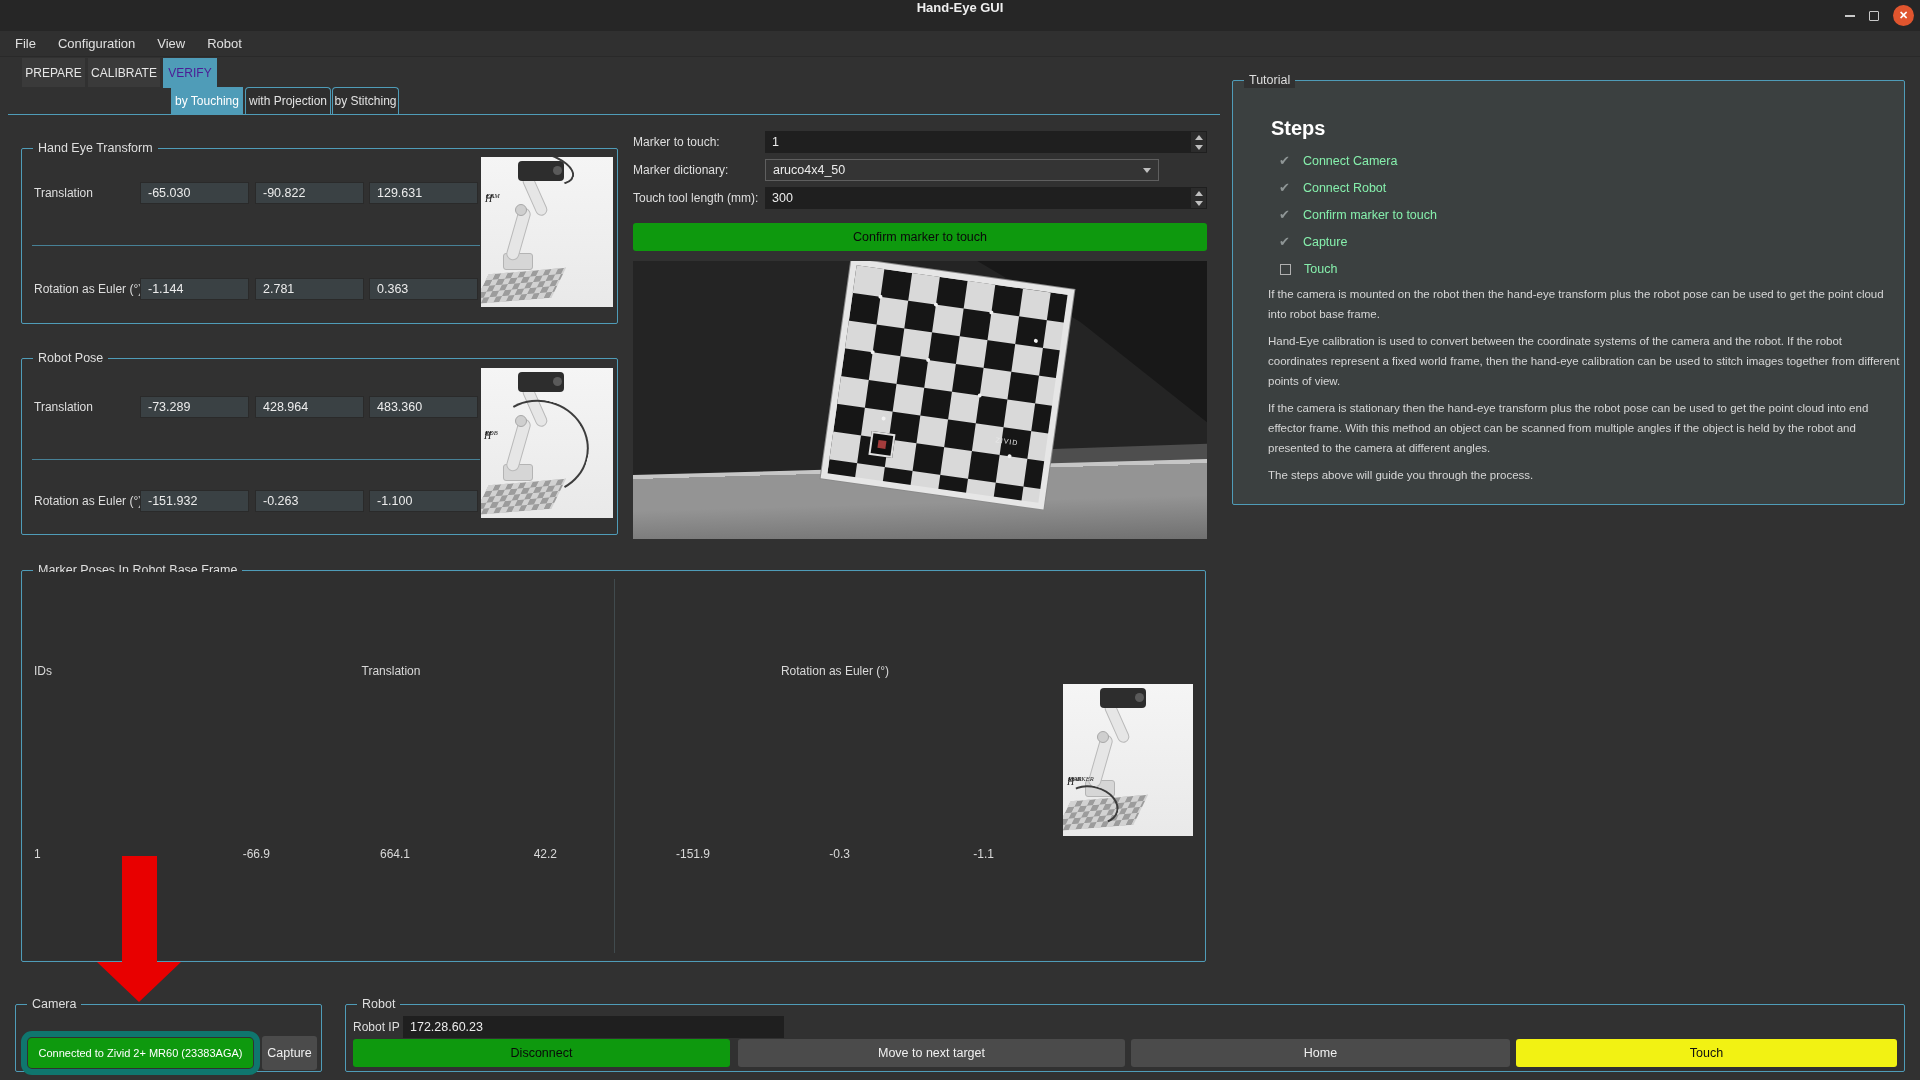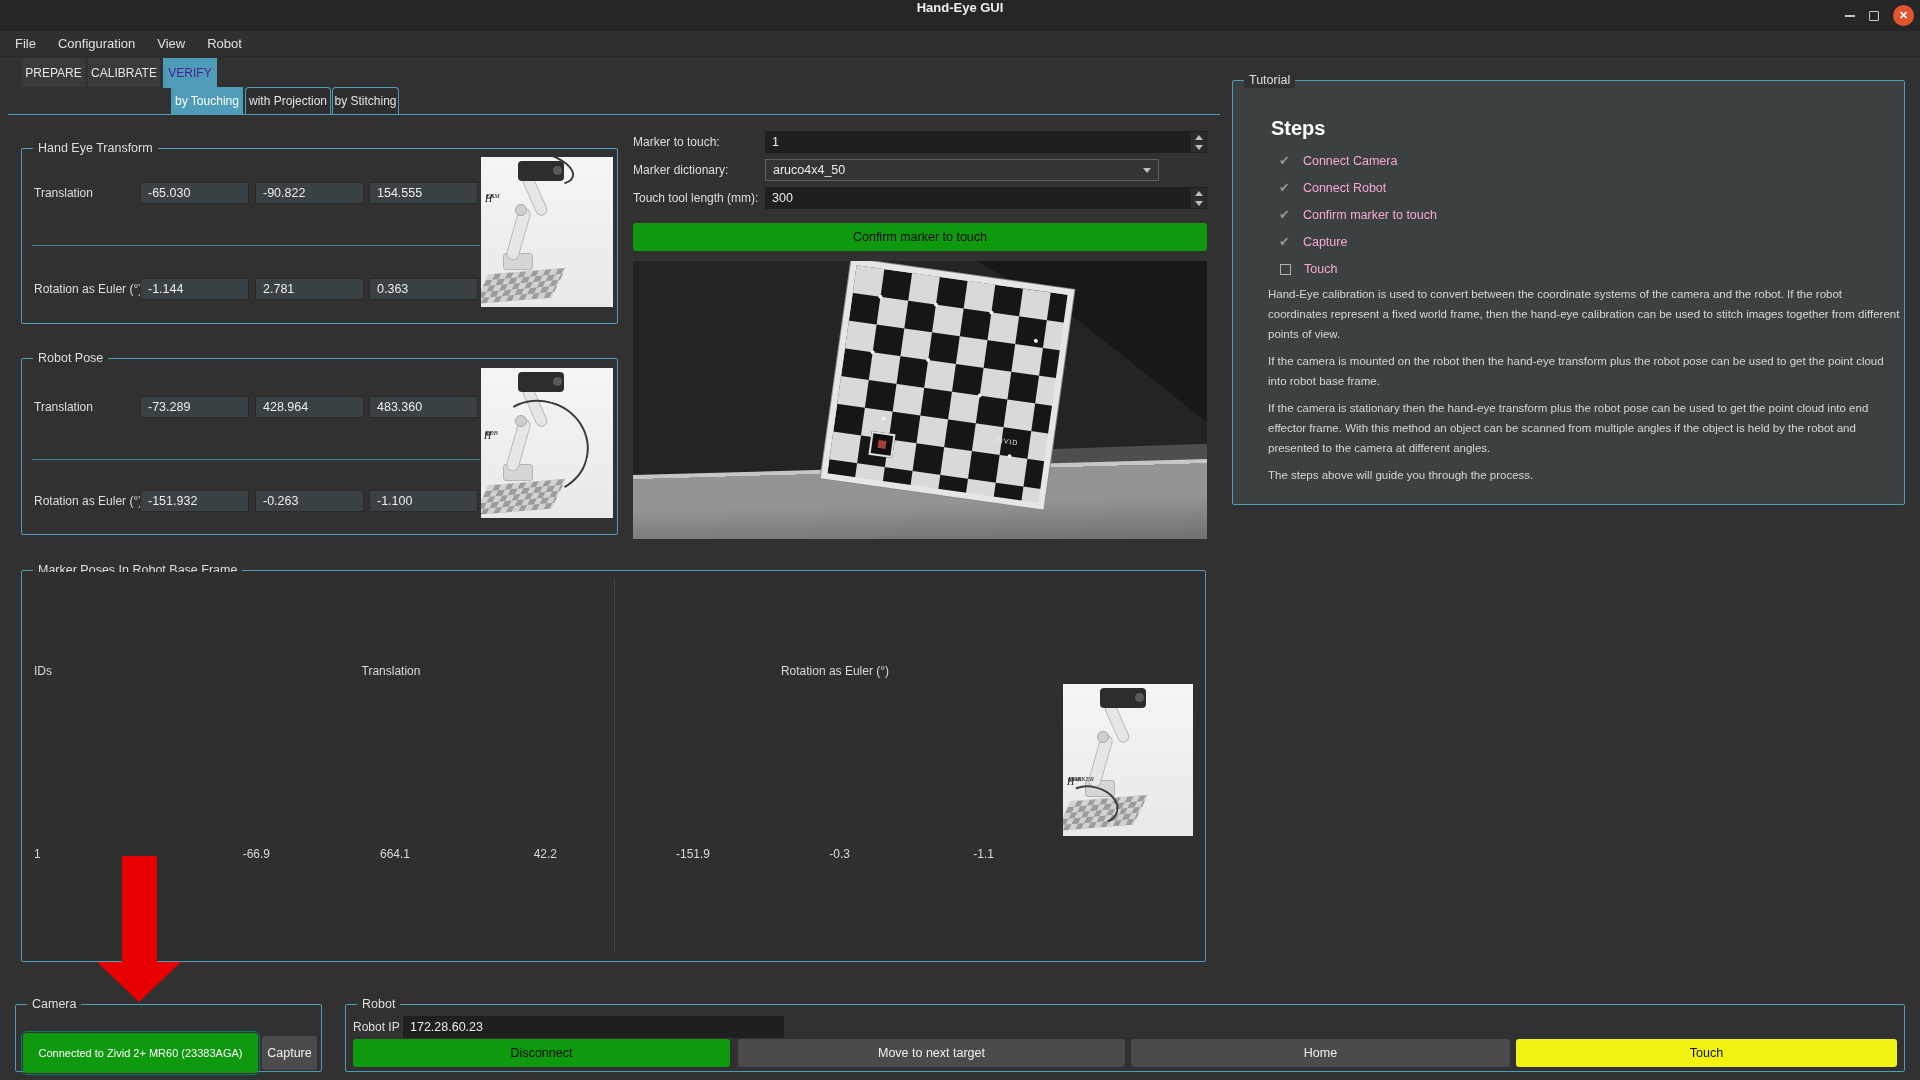--- a/index.html
+++ b/index.html
@@ -56,21 +56,21 @@
   .vdiv{position:absolute;width:1px;background:#414b4e}
   .th{position:absolute;font-size:12px;color:#d9d9d9;line-height:16px}
   .td{position:absolute;font-size:12px;color:#d9d9d9;line-height:22px}
   .num{width:130px;text-align:right}
 
   
   .steps-h{position:absolute;font-size:20px;font-weight:bold;color:#fff}
   .step{position:absolute;height:16px;display:flex;align-items:center;gap:13px}
   .check{color:#8f9696;font-size:13px;line-height:14px}
   .unbox{display:inline-block;width:11px;height:11px;border:1px solid #b0b0b0;margin-left:1px}
-  .step-label{font-size:12.5px;color:#f9a8d4}
+  .step-label{font-size:12.5px;color:#86efac}
   .paras{position:absolute;font-size:11.5px;color:#d6d6d6;line-height:20px}
   .paras p{margin:0 0 7px 0}
 
   
   .robot-card{position:absolute;background:linear-gradient(180deg,#f5f5f5,#e9e9e9);overflow:hidden}
   .robot-card *{position:absolute}
   .r-checker{left:2px;top:114px;width:74px;height:30px;background:conic-gradient(#9c9c9c 0 90deg,#d2d2d2 0 180deg,#9c9c9c 0 270deg,#d2d2d2 0) 0 0/12px 12px;transform:skewX(-30deg) rotate(-5deg)}
   .r-base{left:22px;top:96px;width:30px;height:17px;background:#d6d6d6;border:1px solid #b4b4b4;border-radius:3px}
   .r-link1{left:31px;top:50px;width:13px;height:54px;background:#e6e6e6;border:1px solid #b9b9b9;border-radius:7px;transform:rotate(16deg)}
   .r-link2{left:48px;top:17px;width:12px;height:43px;background:#e6e6e6;border:1px solid #b9b9b9;border-radius:6px;transform:rotate(-24deg)}
@@ -106,21 +106,21 @@
   .lv-check{left:18px;top:6px;width:155px;height:170px;background:conic-gradient(#6d6d6d 0 90deg,#141414 0 180deg,#6d6d6d 0 270deg,#141414 0) 0 0/58px 58px}
   .lv-rivet{left:5px;top:26px;width:10px;height:10px;border-radius:50%;background:#4e4e4e;border:1px solid #6e6e6e;box-shadow:0 44px #4e4e4e,0 88px #4e4e4e,0 132px #4e4e4e,0 176px #4e4e4e}
   .lv-fid{left:22px;top:180px;width:38px;height:38px;border:3px solid #8f8f8f;background:#141414}
   .lv-fid-in{left:9px;top:9px;width:13px;height:13px;background:#8f8f8f}
   .lv-dot{width:9px;height:9px;border-radius:50%;background:#7a7a7a}
   .lv-strip{left:-4px;bottom:0;width:320px;height:26px;background:linear-gradient(90deg,#9a9a9a,#b7b7b7 55%,#8f8f8f);transform:rotate(1.2deg)}
 
   
   .arrow-shaft{position:absolute;left:122px;top:856px;width:35px;height:108px;background:var(--red);z-index:40}
   .arrow-head{position:absolute;left:97px;top:962px;width:0;height:0;border-left:42px solid transparent;border-right:42px solid transparent;border-top:40px solid var(--red);z-index:40}
-  .status-wrap{position:absolute;border:1px solid #0f766e;border-radius:6px;padding:1px;background:transparent}
+  .status-wrap{position:absolute;border:6px solid #0f766e;border-radius:11px;padding:1px;background:transparent}
   .status-btn{width:100%;height:100%;background:var(--green);border-radius:4px;color:#fff;font-size:11px;display:flex;align-items:center;justify-content:center}
 </style>
 </head>
 <body>
 
 <div id="app">
 
   <div class="titlebar">
     <span class="title">Hand-Eye GUI</span>
     <div class="wincontrols">
@@ -143,21 +143,21 @@
   <div class="subtab active" style="left:171px;width:72px">by Touching</div>
   <div class="subtab plain" style="left:245px;width:86px">with Projection</div>
   <div class="subtab plain" style="left:332px;width:67px">by Stitching</div>
   <div class="pane-line"></div>
 
   <div class="group" style="left:21px;top:148px;width:597px;height:176px">
     <span class="group-label">Hand Eye Transform</span>
     <span class="rowlabel" style="left:12px;top:33px">Translation</span>
     <div class="gfield" style="left:118px;top:33px">-65.030</div>
     <div class="gfield" style="left:233px;top:33px">-90.822</div>
-    <div class="gfield" style="left:347px;top:33px">154.555</div>
+    <div class="gfield" style="left:347px;top:33px">129.631</div>
     <div class="hdiv" style="top:96px"></div>
     <span class="rowlabel" style="left:12px;top:129px">Rotation as Euler (°)</span>
     <div class="gfield" style="left:118px;top:129px">-1.144</div>
     <div class="gfield" style="left:233px;top:129px">2.781</div>
     <div class="gfield" style="left:347px;top:129px">0.363</div>
     <div class="robot-card" style="left:459px;top:8px;width:132px;height:150px">
       <div class="r-checker"></div>
       <div class="r-base"></div>
       <div class="r-link1"></div>
       <div class="r-link2"></div>
@@ -294,22 +294,22 @@
     </div>
     <div class="step" style="left:46px;top:153px">
       <span class="check">✔</span>
       <span class="step-label">Capture</span>
     </div>
     <div class="step" style="left:46px;top:180px">
       <span class="unbox"></span>
       <span class="step-label">Touch</span>
     </div>
     <div class="paras" style="left:35px;top:203px;width:632px">
+      <p>If the camera is mounted on the robot then the hand-eye transform plus the robot pose can be used to get the point cloud into robot base frame.</p>
       <p>Hand-Eye calibration is used to convert between the coordinate systems of the camera and the robot. If the robot coordinates represent a fixed world frame, then the hand-eye calibration can be used to stitch images together from different points of view.</p>
-      <p>If the camera is mounted on the robot then the hand-eye transform plus the robot pose can be used to get the point cloud into robot base frame.</p>
       <p>If the camera is stationary then the hand-eye transform plus the robot pose can be used to get the point cloud into end effector frame. With this method an object can be scanned from multiple angles if the object is held by the robot and presented to the camera at different angles.</p>
       <p>The steps above will guide you through the process.</p>
     </div>
   </div>
 
 
   <div class="group" style="left:15px;top:1004px;width:307px;height:68px">
     <span class="group-label">Camera</span>
     <div class="status-wrap" style="left:5px;top:26px;width:239px;height:44px">
       <div class="status-btn">Connected to Zivid 2+ MR60 (23383AGA)</div>

